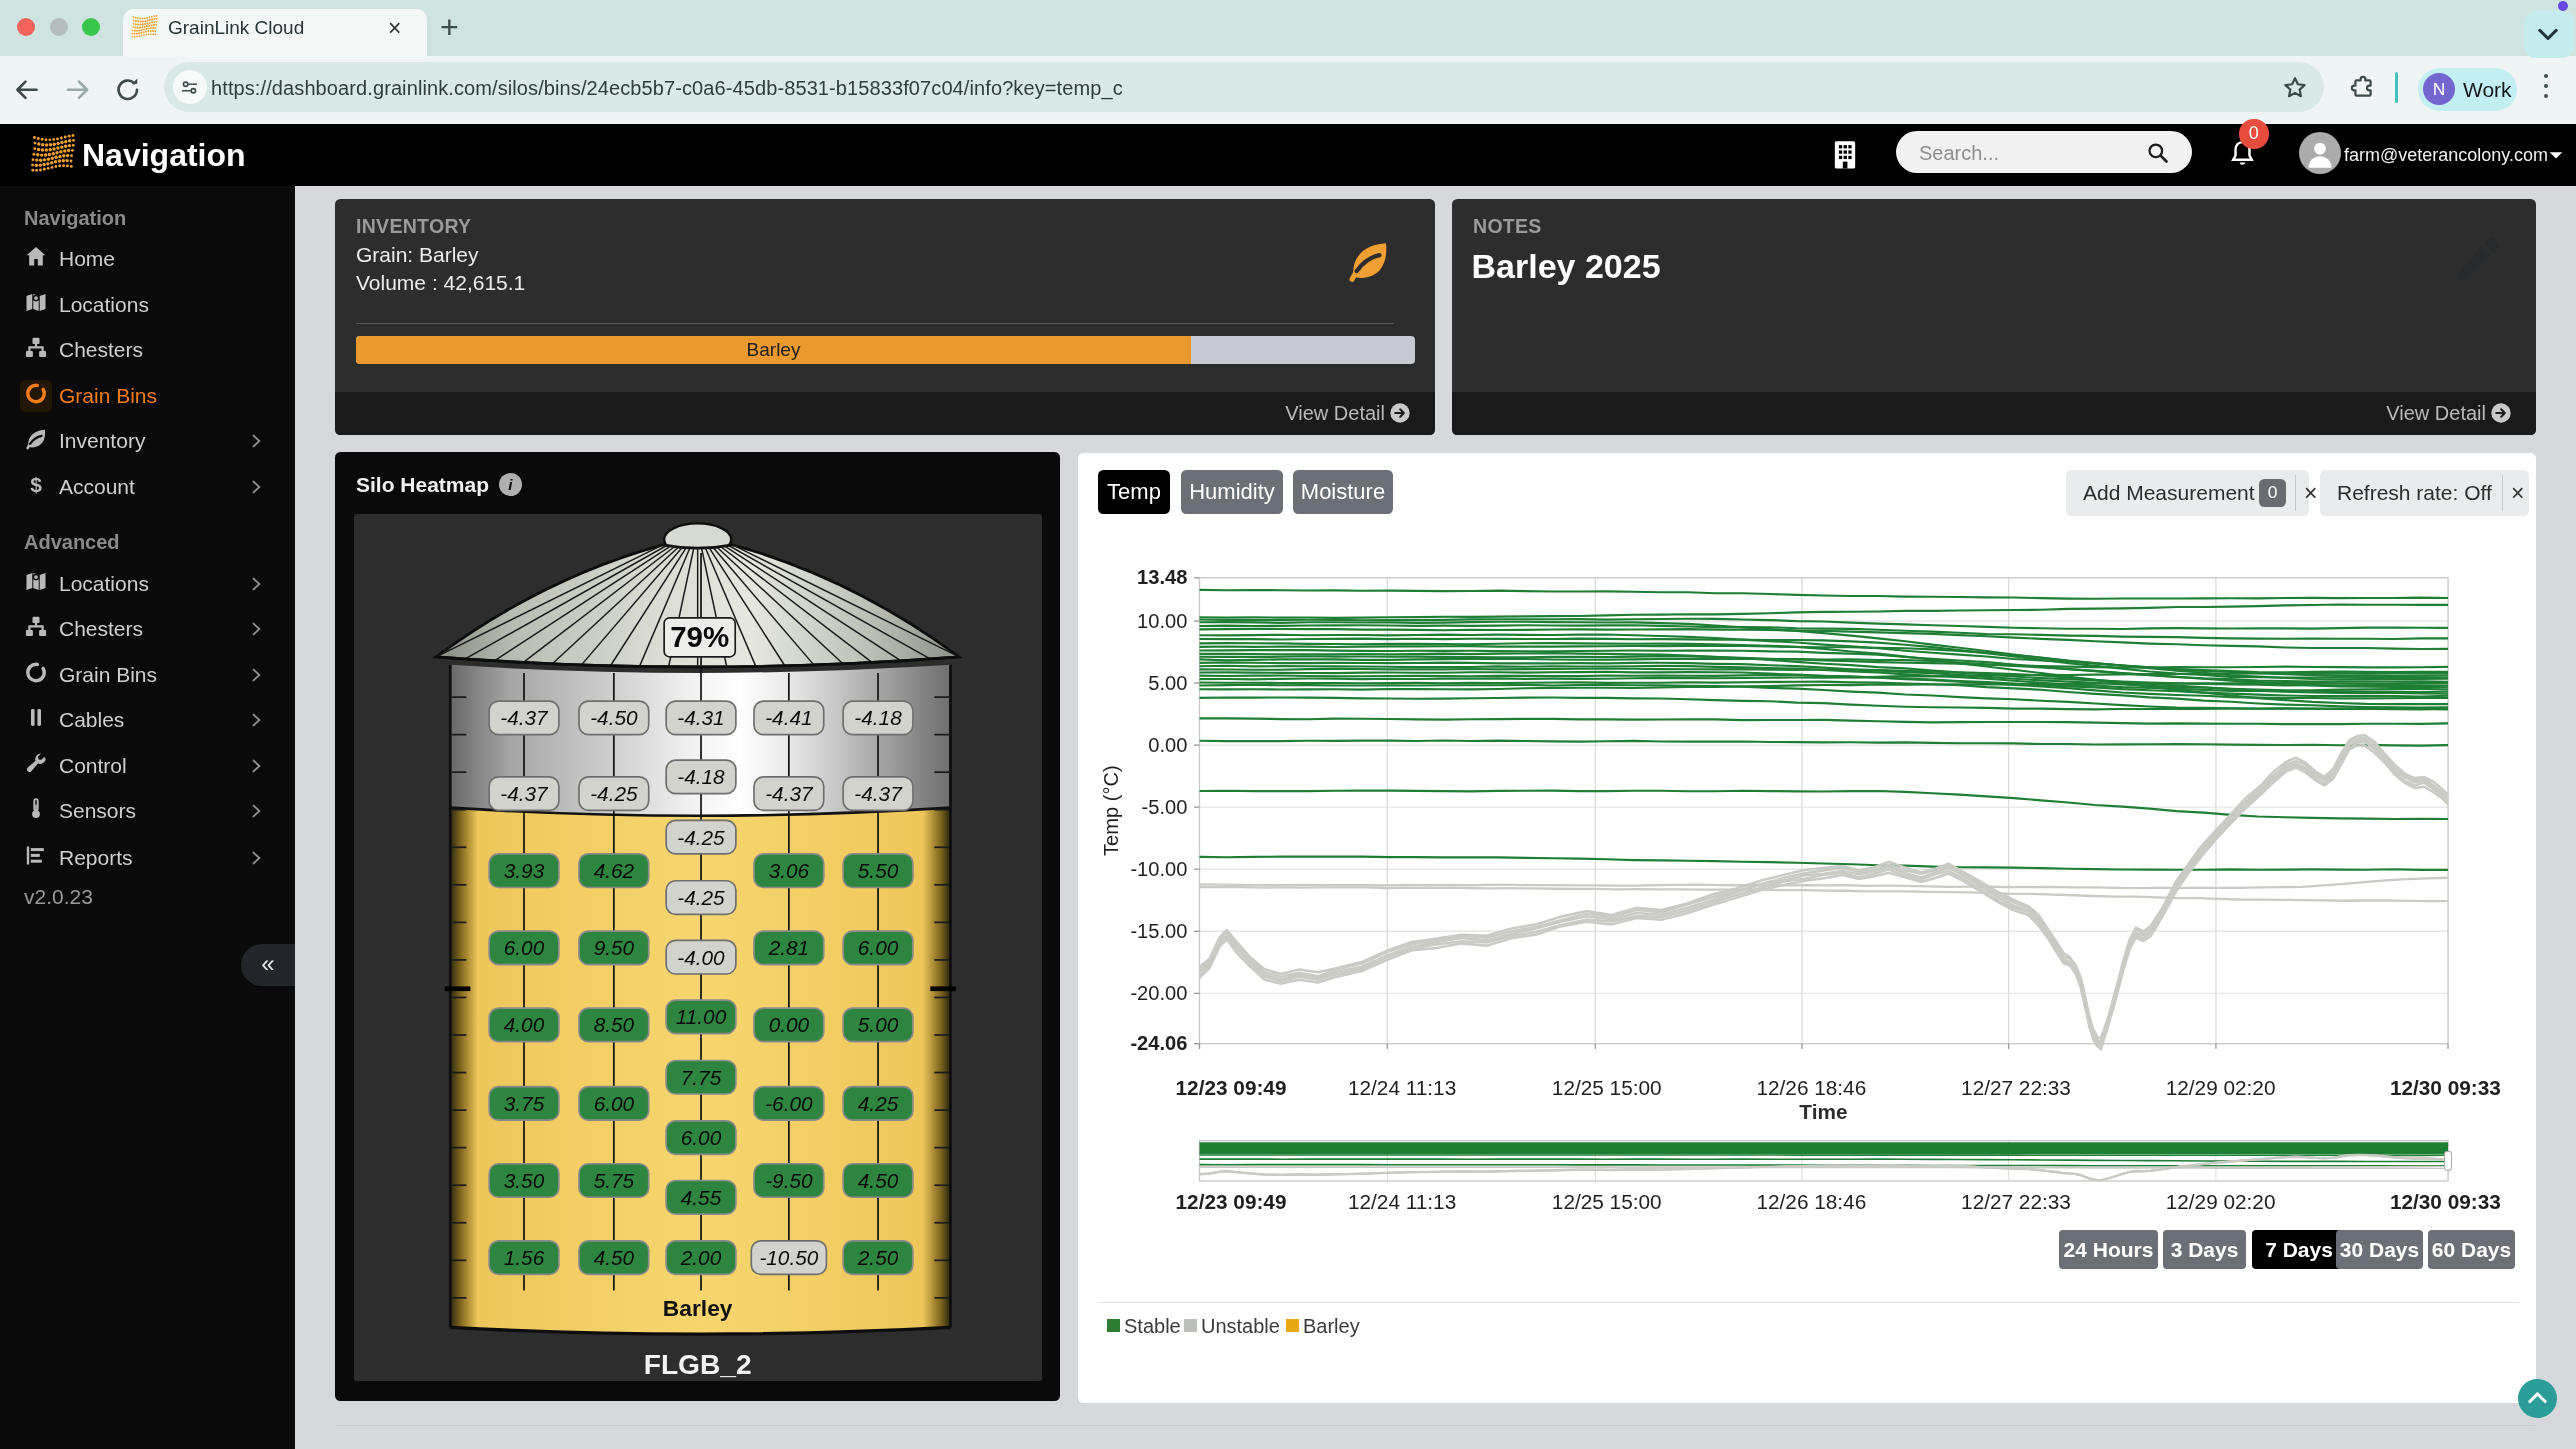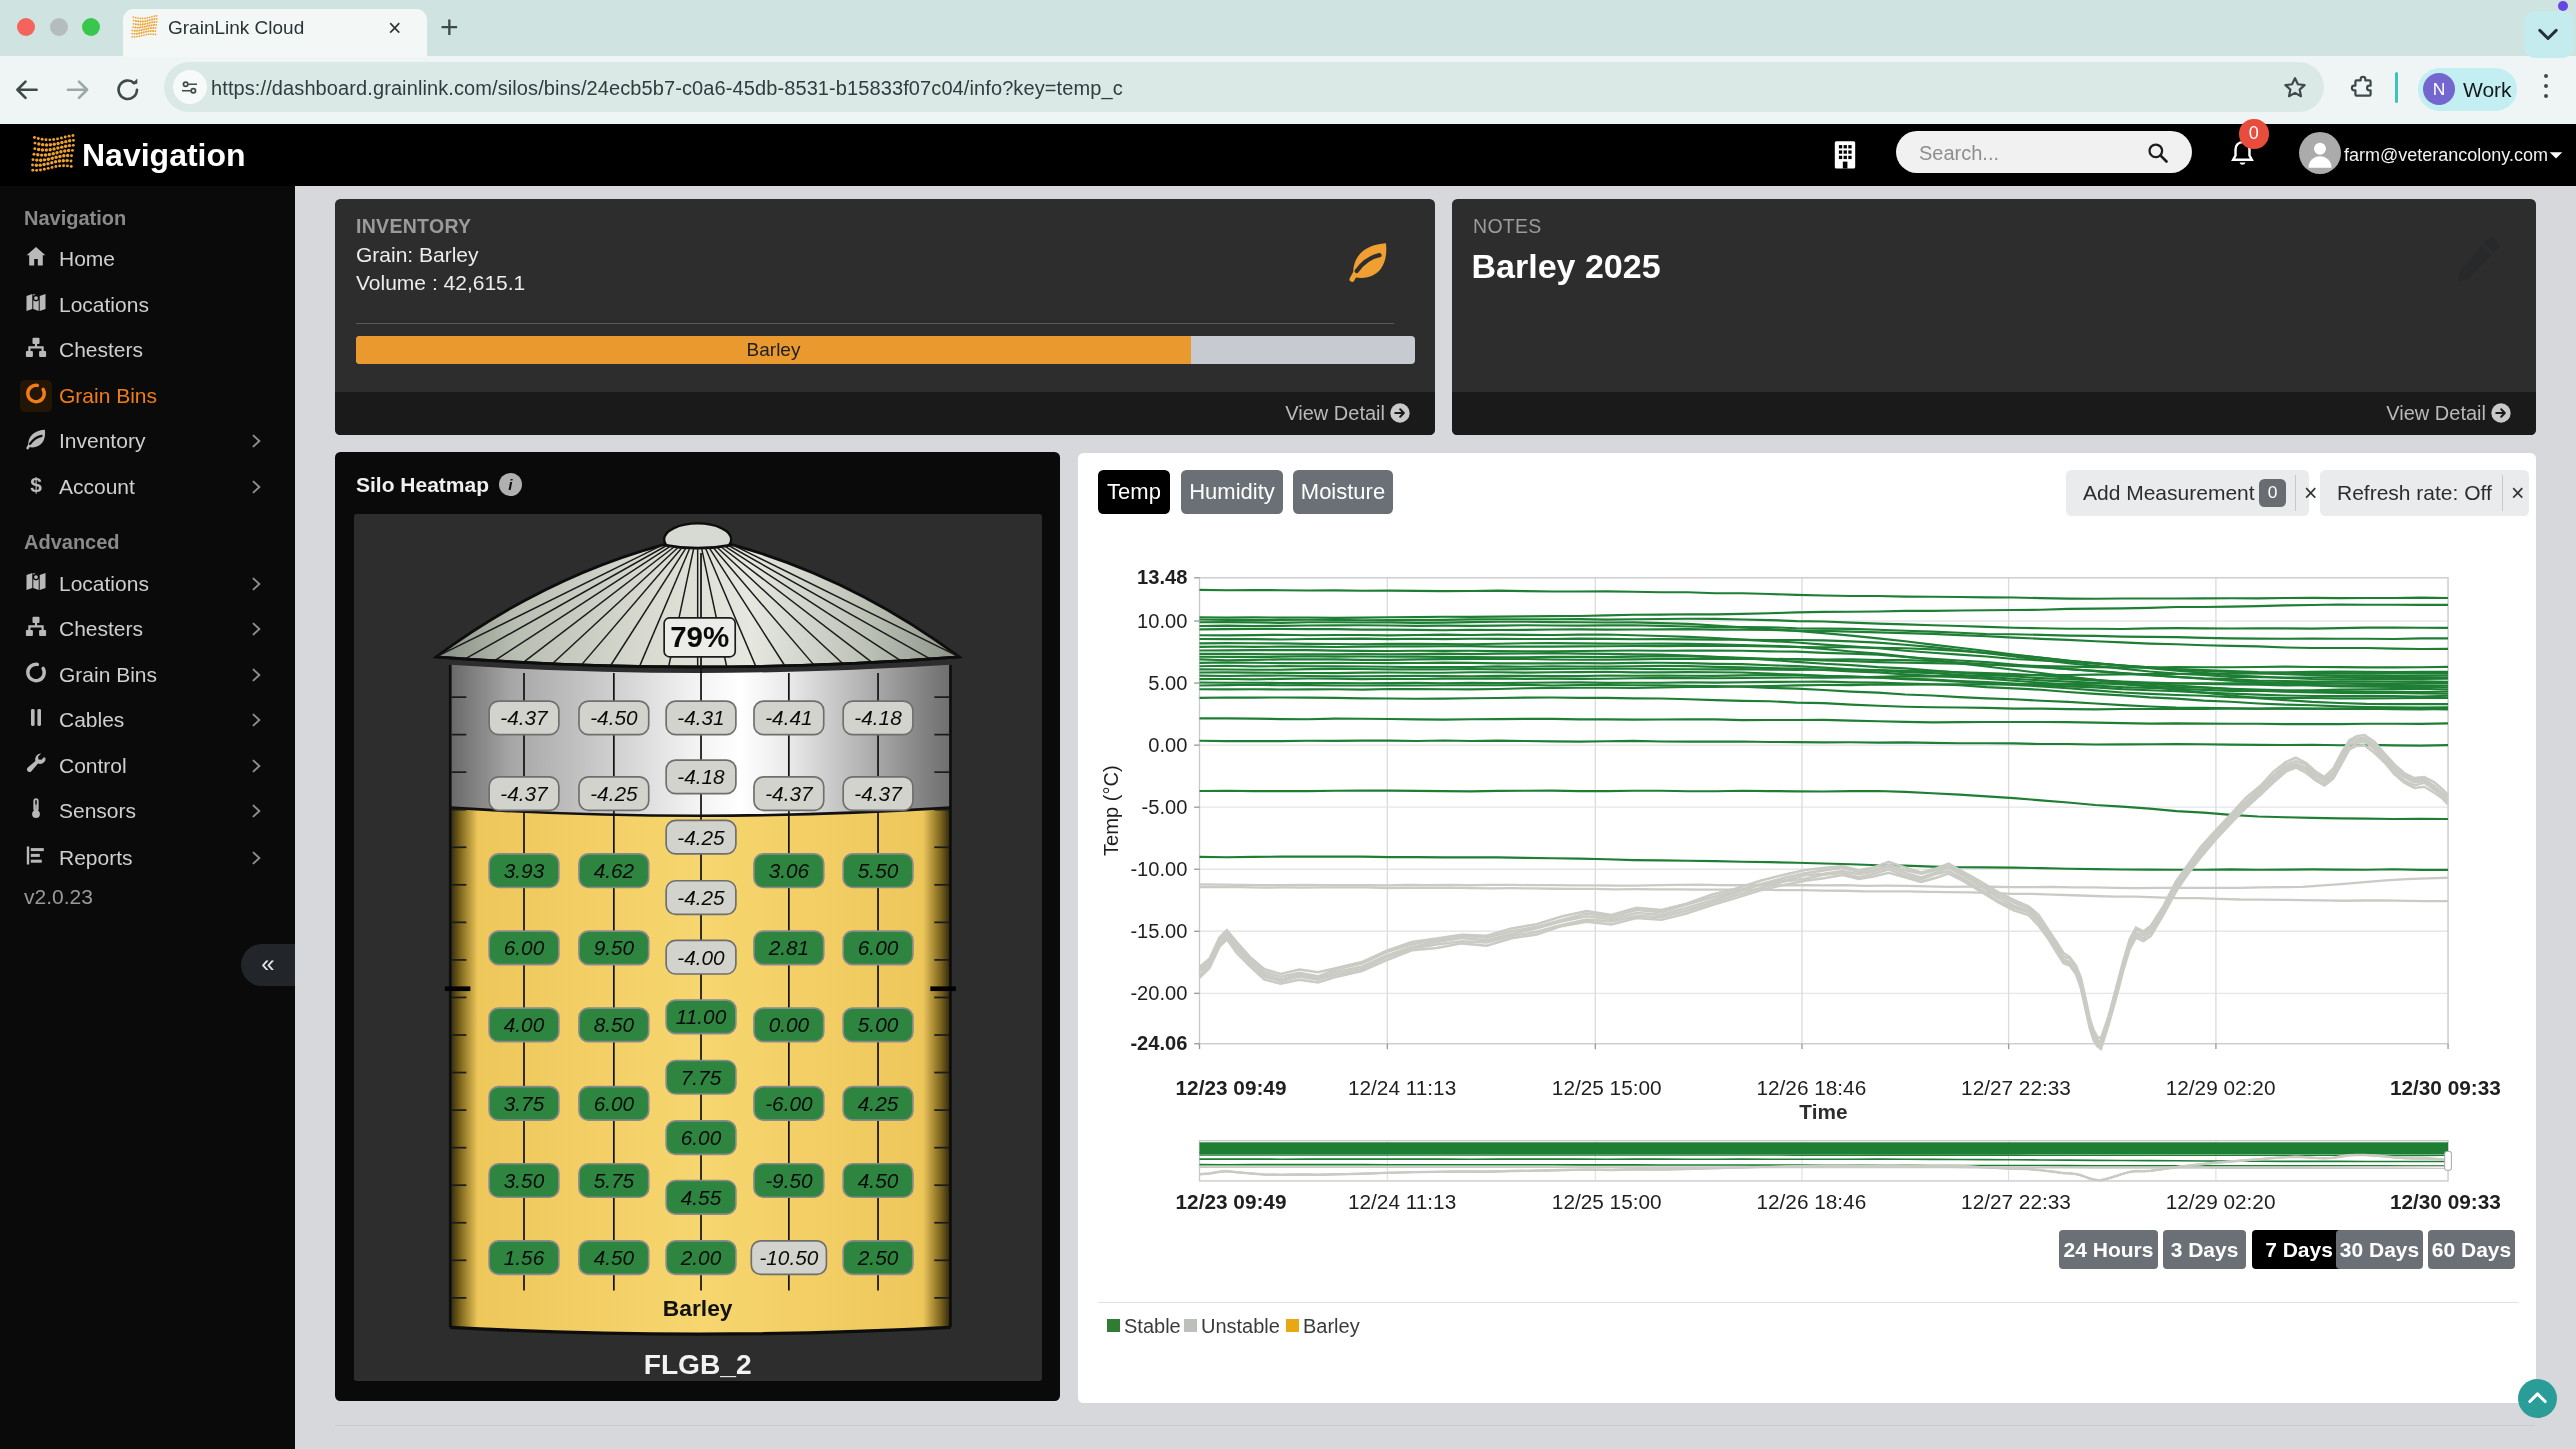--- a/index.html
+++ b/index.html
@@ -384,21 +384,21 @@
       <div class="abs" style="left:0;top:0;width:835px;height:27.5px;background:#e9992e;color:#202020;font-size:19px;text-align:center;line-height:27.5px">Barley</div>
     </div>
     <div class="abs" style="left:0;top:193px;width:100%;height:44px;background:#1a1a1a"></div>
     <div class="abs" style="right:50px;top:203px;font-size:20px;color:#b9b9b9">View Detail</div>
     <svg class="abs" style="right:24px;top:203px" width="22" height="22" viewBox="0 0 24 24">
       <circle cx="12" cy="12" r="10.6" fill="#c9c9c9"></circle>
       <path d="M6.8 12h9M12.2 8 16.2 12l-4 4" stroke="#1a1a1a" stroke-width="2.2" fill="none" stroke-linecap="round" stroke-linejoin="round"></path>
     </svg>
   </div>
 <div class="abs" style="left:1452px;top:199px;width:1084px;height:236px;background:#2d2d2d;border-radius:5.4px;overflow:hidden">
-    <div class="abs" style="left:21px;top:16px;font-size:19.5px;font-weight:normal;color:#9b9b9b;letter-spacing:0.3px">NOTES</div>
+    <div class="abs" style="left:21px;top:16px;font-size:19.5px;font-weight:bold;color:#9b9b9b;letter-spacing:0.3px">NOTES</div>
     <div class="abs" style="left:19.5px;top:48px;font-size:34px;font-weight:bold;color:#fff">Barley 2025</div>
     <svg class="abs" style="left:998px;top:29.5px" width="58" height="58" viewBox="0 0 24 24">
       <path d="M13.1 6.8 17.2 10.9 7.4 20.7 4.1 21.6c-.5.1-.9-.3-.8-.8l.9-3.3Z" fill="#27292b"></path>
       <path d="M18.1 10 14 5.9l1.7-1.7a2 2 0 0 1 2.8 0l1.3 1.3a2 2 0 0 1 0 2.8Z" fill="#27292b"></path>
     </svg>
     <div class="abs" style="left:0;top:193px;width:100%;height:44px;background:#1a1a1a"></div>
     <div class="abs" style="right:50px;top:203px;font-size:20px;color:#b9b9b9">View Detail</div>
     <svg class="abs" style="right:24px;top:203px" width="22" height="22" viewBox="0 0 24 24">
       <circle cx="12" cy="12" r="10.6" fill="#c9c9c9"></circle>
       <path d="M6.8 12h9M12.2 8 16.2 12l-4 4" stroke="#1a1a1a" stroke-width="2.2" fill="none" stroke-linecap="round" stroke-linejoin="round"></path>

